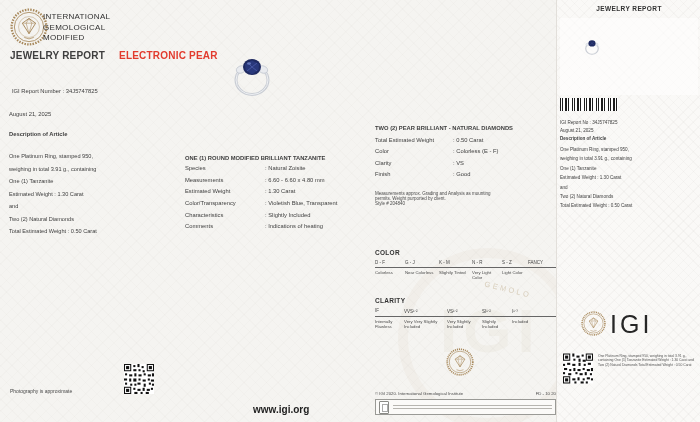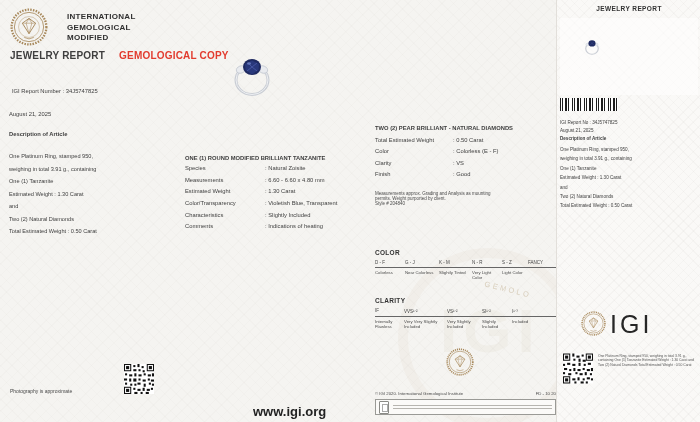--- a/index.html
+++ b/index.html
@@ -5,21 +5,21 @@
   html,body{margin:0;padding:0;background:#ffffff;}
   #stage{position:relative;width:700px;height:422px;overflow:hidden;
          font-family:"Liberation Sans", sans-serif;color:#3e3e3e;background:#f6f5f2;}
   
   #main{position:absolute;left:0;top:0;width:556px;height:422px;background:#f5f4f1;
         background-image:repeating-linear-gradient(45deg,rgba(120,110,95,.022) 0 1px,transparent 1px 8px),
                          repeating-linear-gradient(-45deg,rgba(120,110,95,.022) 0 1px,transparent 1px 8px);}
   .abs{position:absolute;}
   
   #brand-seal{left:10px;top:8px;width:38px;height:38px;}
-  #brand-name{left:43px;top:12px;font-size:8px;font-weight:bold;line-height:10.5px;letter-spacing:.3px;color:#2f2f2f;margin-left:24px;}
+  #brand-name{left:43px;top:12px;font-size:8px;font-weight:normal;line-height:10.5px;letter-spacing:.3px;color:#2f2f2f;}
   #jr-row{left:10px;top:50px;display:flex;gap:14px;font-size:10px;font-weight:bold;letter-spacing:.2px;}
   #jr-row .red{color:#e23b2e;}
   #report-number{left:12px;top:88px;font-size:5.8px;}
   #main-date{left:9px;top:111px;font-size:5.8px;}
   
   #ring-photo{left:224px;top:50px;width:56px;height:52px;}
   
   #article-heading{left:9px;top:131px;font-size:5.8px;font-weight:bold;}
   #article-lines{left:9px;top:150px;font-size:5.6px;line-height:12.5px;white-space:nowrap;}
   
@@ -48,21 +48,21 @@
   #seal-mini{left:446px;top:348px;width:28px;height:28px;}
   #copyright-row{left:375px;top:391px;width:181px;display:flex;justify-content:space-between;font-size:4.3px;color:#4a4a4a;}
   #disclaimer-box{left:375px;top:399px;width:181px;height:16px;border:1px solid #9a9a96;background:#fbfaf8;
                   display:flex;align-items:center;padding:0 3px;box-sizing:border-box;gap:4px;}
   .doc-icon{width:8px;height:11px;border:.8px solid #8a8a86;border-radius:1px;position:relative;flex:none;background:#fff;}
   .doc-icon:before{content:"";position:absolute;left:1.5px;top:2px;width:4px;height:6px;border:.6px solid #aaa;}
   .micro-lines{flex:1;}
   .micro-lines div{height:1.3px;background:#b7b5b0;margin:1.6px 0;}
   #qr-main{left:124px;top:364px;width:30px;height:30px;}
   #photo-note{left:10px;top:388px;font-size:5px;color:#4a4a4a;}
-  #website{left:253px;top:404px;font-size:13px;font-weight:bold;color:#222;}
+  #website{left:253px;top:404px;font-size:10px;font-weight:bold;color:#222;}
   
   #wm-circle{left:398px;top:248px;width:160px;height:160px;border:10px solid rgba(170,140,90,.05);border-radius:50%;}
   #wm-igi{left:440px;top:295px;font-size:62px;font-weight:bold;color:rgba(170,140,90,.055);letter-spacing:6px;}
   #wm-arc{left:484px;top:285px;font-size:7.5px;letter-spacing:2.5px;color:rgba(176,150,108,.4);transform:rotate(14deg);}
   
   #panel{position:absolute;left:556px;top:0;width:144px;height:422px;background:#faf9f7;border-left:1px solid #e2dfda;
          background-image:repeating-linear-gradient(45deg,rgba(120,110,100,.04) 0 1px,transparent 1px 7px),
                           repeating-linear-gradient(-45deg,rgba(120,110,100,.04) 0 1px,transparent 1px 7px);}
   #panel-title{left:0;top:5px;width:144px;text-align:center;font-size:6.5px;font-weight:bold;letter-spacing:.4px;color:#333;}
   #panel-photo{left:3px;top:18px;width:138px;height:77px;background:rgba(255,255,255,.55);}
@@ -99,21 +99,21 @@
       <path d="M15 31 Q20 34 25 31" fill="none" stroke="#a8895c" stroke-width="0.8"></path>
     </svg>
     <div class="abs" id="brand-name">
       <div>INTERNATIONAL</div>
       <div>GEMOLOGICAL</div>
       <div>MODIFIED</div>
     </div>
 
     <div class="abs" id="jr-row">
       <span>JEWELRY REPORT</span>
-      <span class="red">GEMOLOGICAL COPY</span>
+      <span class="red">ELECTRONIC PEAR</span>
     </div>
 
     <div class="abs" id="report-number">IGI Report Number : 34J5747825</div>
     <div class="abs" id="main-date">August 21, 2025</div>
 
     <svg class="abs" id="ring-photo" viewBox="0 0 56 52">
       <ellipse cx="28" cy="30" rx="16" ry="14.5" fill="none" stroke="#c9cdd4" stroke-width="3"></ellipse>
       <ellipse cx="28" cy="30" rx="16" ry="14.5" fill="none" stroke="#eef0f3" stroke-width="1"></ellipse>
       <ellipse cx="17" cy="19.5" rx="4.8" ry="3.6" fill="#e9ebef" stroke="#b6bcc7" stroke-width="0.6" transform="rotate(-20 17 19.5)"></ellipse>
       <ellipse cx="39" cy="19.5" rx="4.8" ry="3.6" fill="#e9ebef" stroke="#b6bcc7" stroke-width="0.6" transform="rotate(20 39 19.5)"></ellipse>

